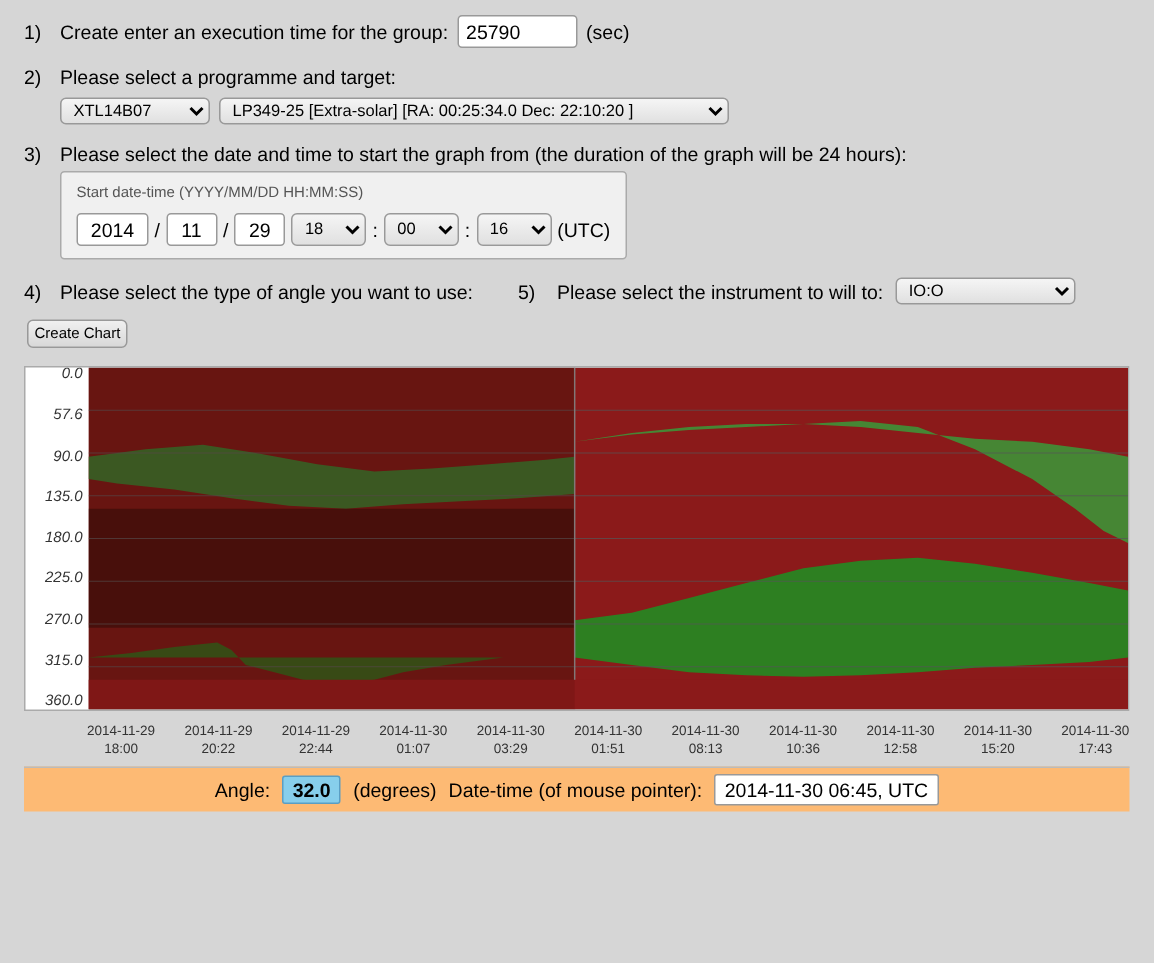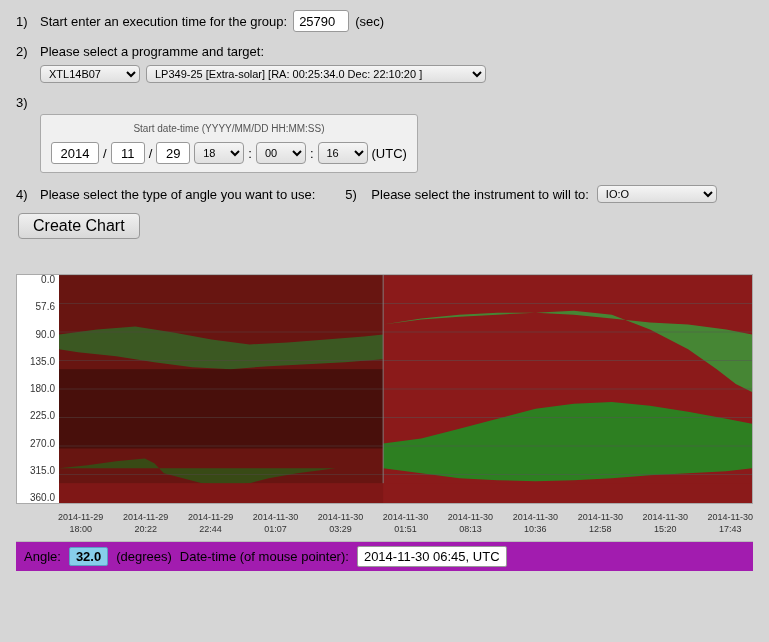--- a/index.html
+++ b/index.html
@@ -33,21 +33,21 @@
       height: 22px;
     }
     select {
       border: 1px solid #999;
       border-radius: 4px;
       background: linear-gradient(to bottom, #f5f5f5, #e0e0e0);
       font-size: 11px;
       height: 18px;
       padding: 1px 4px;
     }
-    .execution-input { width: 56px; }
+    .execution-input { width: 80px; }
     .programme-select { width: 100px; }
     .target-select { width: 340px; }
     .section3 {
       margin-bottom: 12px;
     }
     .section3 .row-num-label {
       display: flex;
       align-items: flex-start;
       gap: 6px;
       margin-bottom: 4px;
@@ -85,25 +85,25 @@
       margin-bottom: 10px;
     }
     .section4 { display: flex; align-items: center; gap: 6px; }
     .section5 { display: flex; align-items: center; gap: 8px; margin-left: 10px; }
     .radio-group { display: flex; align-items: center; gap: 14px; margin-left: 6px; }
     .radio-item { display: flex; align-items: center; gap: 4px; }
     .create-chart-btn {
       border: 1px solid #999;
       border-radius: 4px;
       background: linear-gradient(to bottom, #f0f0f0, #d8d8d8);
-      font-size: 16px;
-      padding: 3px 14px;
+      font-size: 10px;
+      padding: 3px 4px;
       cursor: pointer;
       margin-left: 0;
-      margin-bottom: 27px;
+      margin-bottom: 4px;
     }
     .chart-container {
       position: relative;
       width: 100%;
       height: 230px;
       background: #fff;
       border: 1px solid #aaa;
       margin-bottom: 8px;
       overflow: hidden;
     }
@@ -117,20 +117,21 @@
     .y-axis {
       position: absolute;
       left: 0;
       top: 0;
       width: 42px;
       height: 100%;
       display: flex;
       flex-direction: column;
       justify-content: space-between;
       padding: 0 4px;
+      font-style: italic;
     }
     .y-label {
       font-size: 10px;
       color: #333;
       text-align: right;
       line-height: 1;
     }
     .chart-canvas {
       width: 100%;
       height: 100%;
@@ -144,24 +145,25 @@
     .x-label {
       font-size: 9px;
       color: #333;
       text-align: center;
       line-height: 1.3;
     }
     .footer-row {
       display: flex;
       align-items: center;
       gap: 8px;
-      background: #a21caf;
+      background: #fdba74;
       border-top: 1px solid #bbb;
       padding: 4px 8px;
       margin-top: 2px;
+      justify-content: center;
     }
     .angle-value {
       background: #87ceeb;
       border: 1px solid #5a9ec4;
       border-radius: 2px;
       padding: 1px 6px;
       font-weight: bold;
       font-size: 13px;
       min-width: 38px;
       text-align: center;
@@ -172,44 +174,45 @@
       padding: 2px 6px;
       font-size: 13px;
       border-radius: 2px;
     }
   </style>
 </head>
 <body>
 
 <div class="row">
   <span class="row-num">1)</span>
-  <span class="label">Start enter an execution time for the group:</span>
+  <span class="label">Create enter an execution time for the group:</span>
   <input type="text" class="execution-input" value="25790" style="">
   <span class="label">(sec)</span>
 </div>
 
 <div class="row">
   <span class="row-num">2)</span>
   <span class="label">Please select a programme and target:</span>
 </div>
 <div class="row" style="margin-left:24px; margin-top:-6px;">
   <select class="programme-select">
     <option>XTL14B07</option>
   </select>
   <select class="target-select">
     <option>LP349-25 [Extra-solar] [RA:  00:25:34.0  Dec:  22:10:20   ]</option>
   </select>
 </div>
 
 <div class="section3">
   <div class="row-num-label">
     <span class="row-num">3)</span>
+    <span class="label">Please select the date and time to start the graph from (the duration of the graph will be 24 hours):</span>
   </div>
   <div class="date-box">
-    <div style="display:flex; flex-direction:column; gap:4px;align-items:center;">
+    <div style="display:flex; flex-direction:column; gap:4px;">
       <span class="hint">Start date-time (YYYY/MM/DD HH:MM:SS)</span>
       <div style="display:flex; align-items:center; gap:4px;">
         <input type="text" class="date-field" value="2014" style="">
         <span class="sep">/</span>
         <input type="text" class="date-field" style="width: 34px;" value="11">
         <span class="sep">/</span>
         <input type="text" class="date-field" style="width: 34px;" value="29">
         <select class="spinner-select">
           <option>18</option>
         </select>

